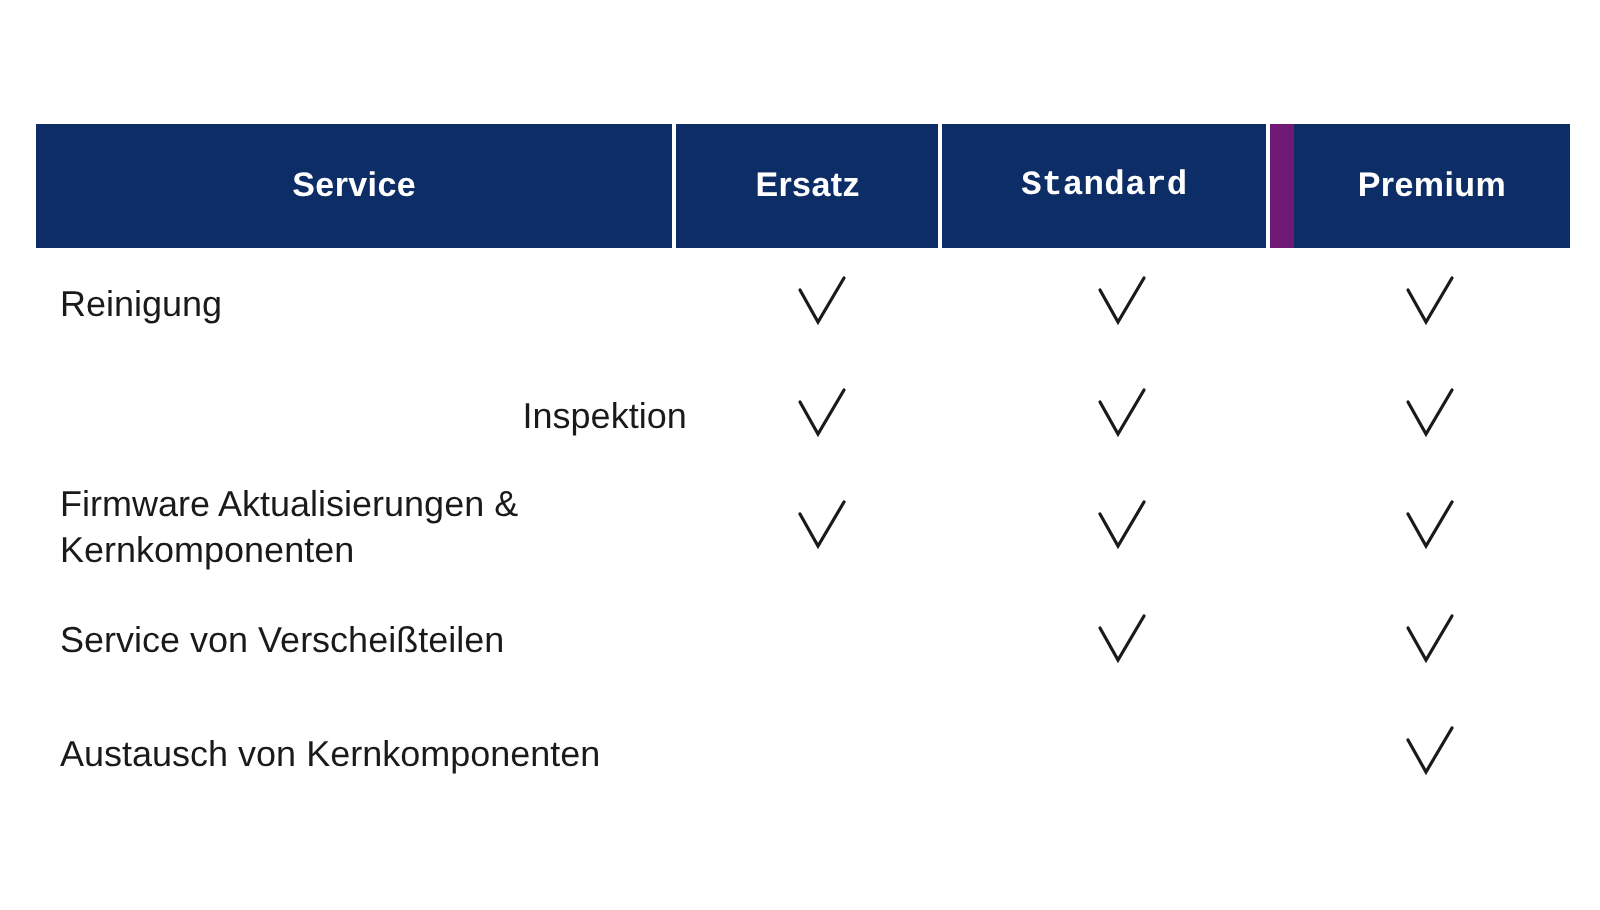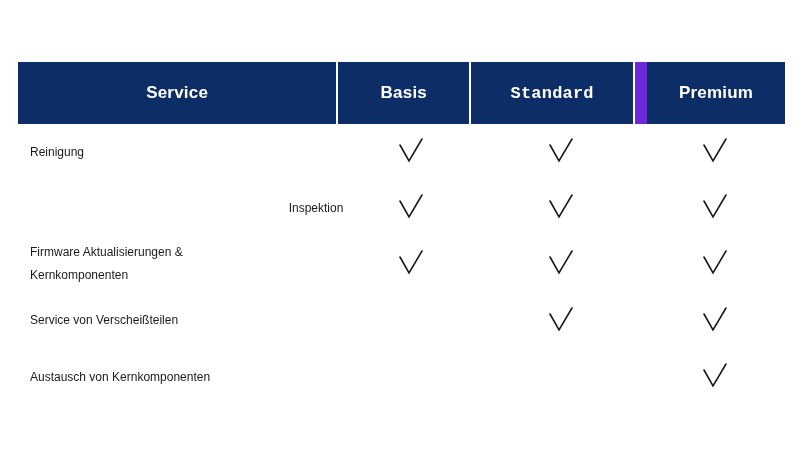--- a/index.html
+++ b/index.html
@@ -21,21 +21,21 @@
     position: absolute;
     left: 18px;
     top: 62px;
     width: 767px;
   }
 
   
   .header-row {
     display: flex;
     height: 62px;
-    background: #6d28d9;
+    background: #701a75;
   }
   .header-cell {
     display: flex;
     align-items: center;
     justify-content: center;
     color: #ffffff;
     font-size: 17px;
     font-weight: bold;
     letter-spacing: 0.2px;
     background: #0d2d66;
@@ -61,21 +61,21 @@
   .body-row.r1 { height: 56px; }
   .body-row.r2 { height: 56px; text-align: right; }
   .body-row.r3 { height: 56px; }
   .body-row.r4 { height: 57px; }
   .body-row.r5 { height: 56px; justify-content: space-between; }
 
   .cell-service {
     width: 327px;
     padding-left: 12px;
     box-sizing: border-box;
-    font-size: 12px;
+    font-size: 18px;
     color: #1a1a1a;
     line-height: 23px;
   }
   .cell-service .line2 { display: block; }
 
   .cell-mark {
     display: flex;
     align-items: center;
     justify-content: center;
     box-sizing: border-box;
@@ -92,21 +92,21 @@
   .check-icon.empty { visibility: hidden; }
 </style>
 </head>
 <body>
 
 <div id="table-root">
 
   <div class="header-row">
     <div class="header-cell col-service">Service</div>
     <div class="col-divider"></div>
-    <div class="header-cell col-basis">Basis</div>
+    <div class="header-cell col-basis">Ersatz</div>
     <div class="col-divider"></div>
     <div class="header-cell col-standard">Standard</div>
     <div class="col-divider"></div>
     <div class="header-cell col-premium">Premium</div>
   </div>
 
   <div class="body-row r1">
     <div class="cell-service">
       <span>Reinigung</span>
     </div>

